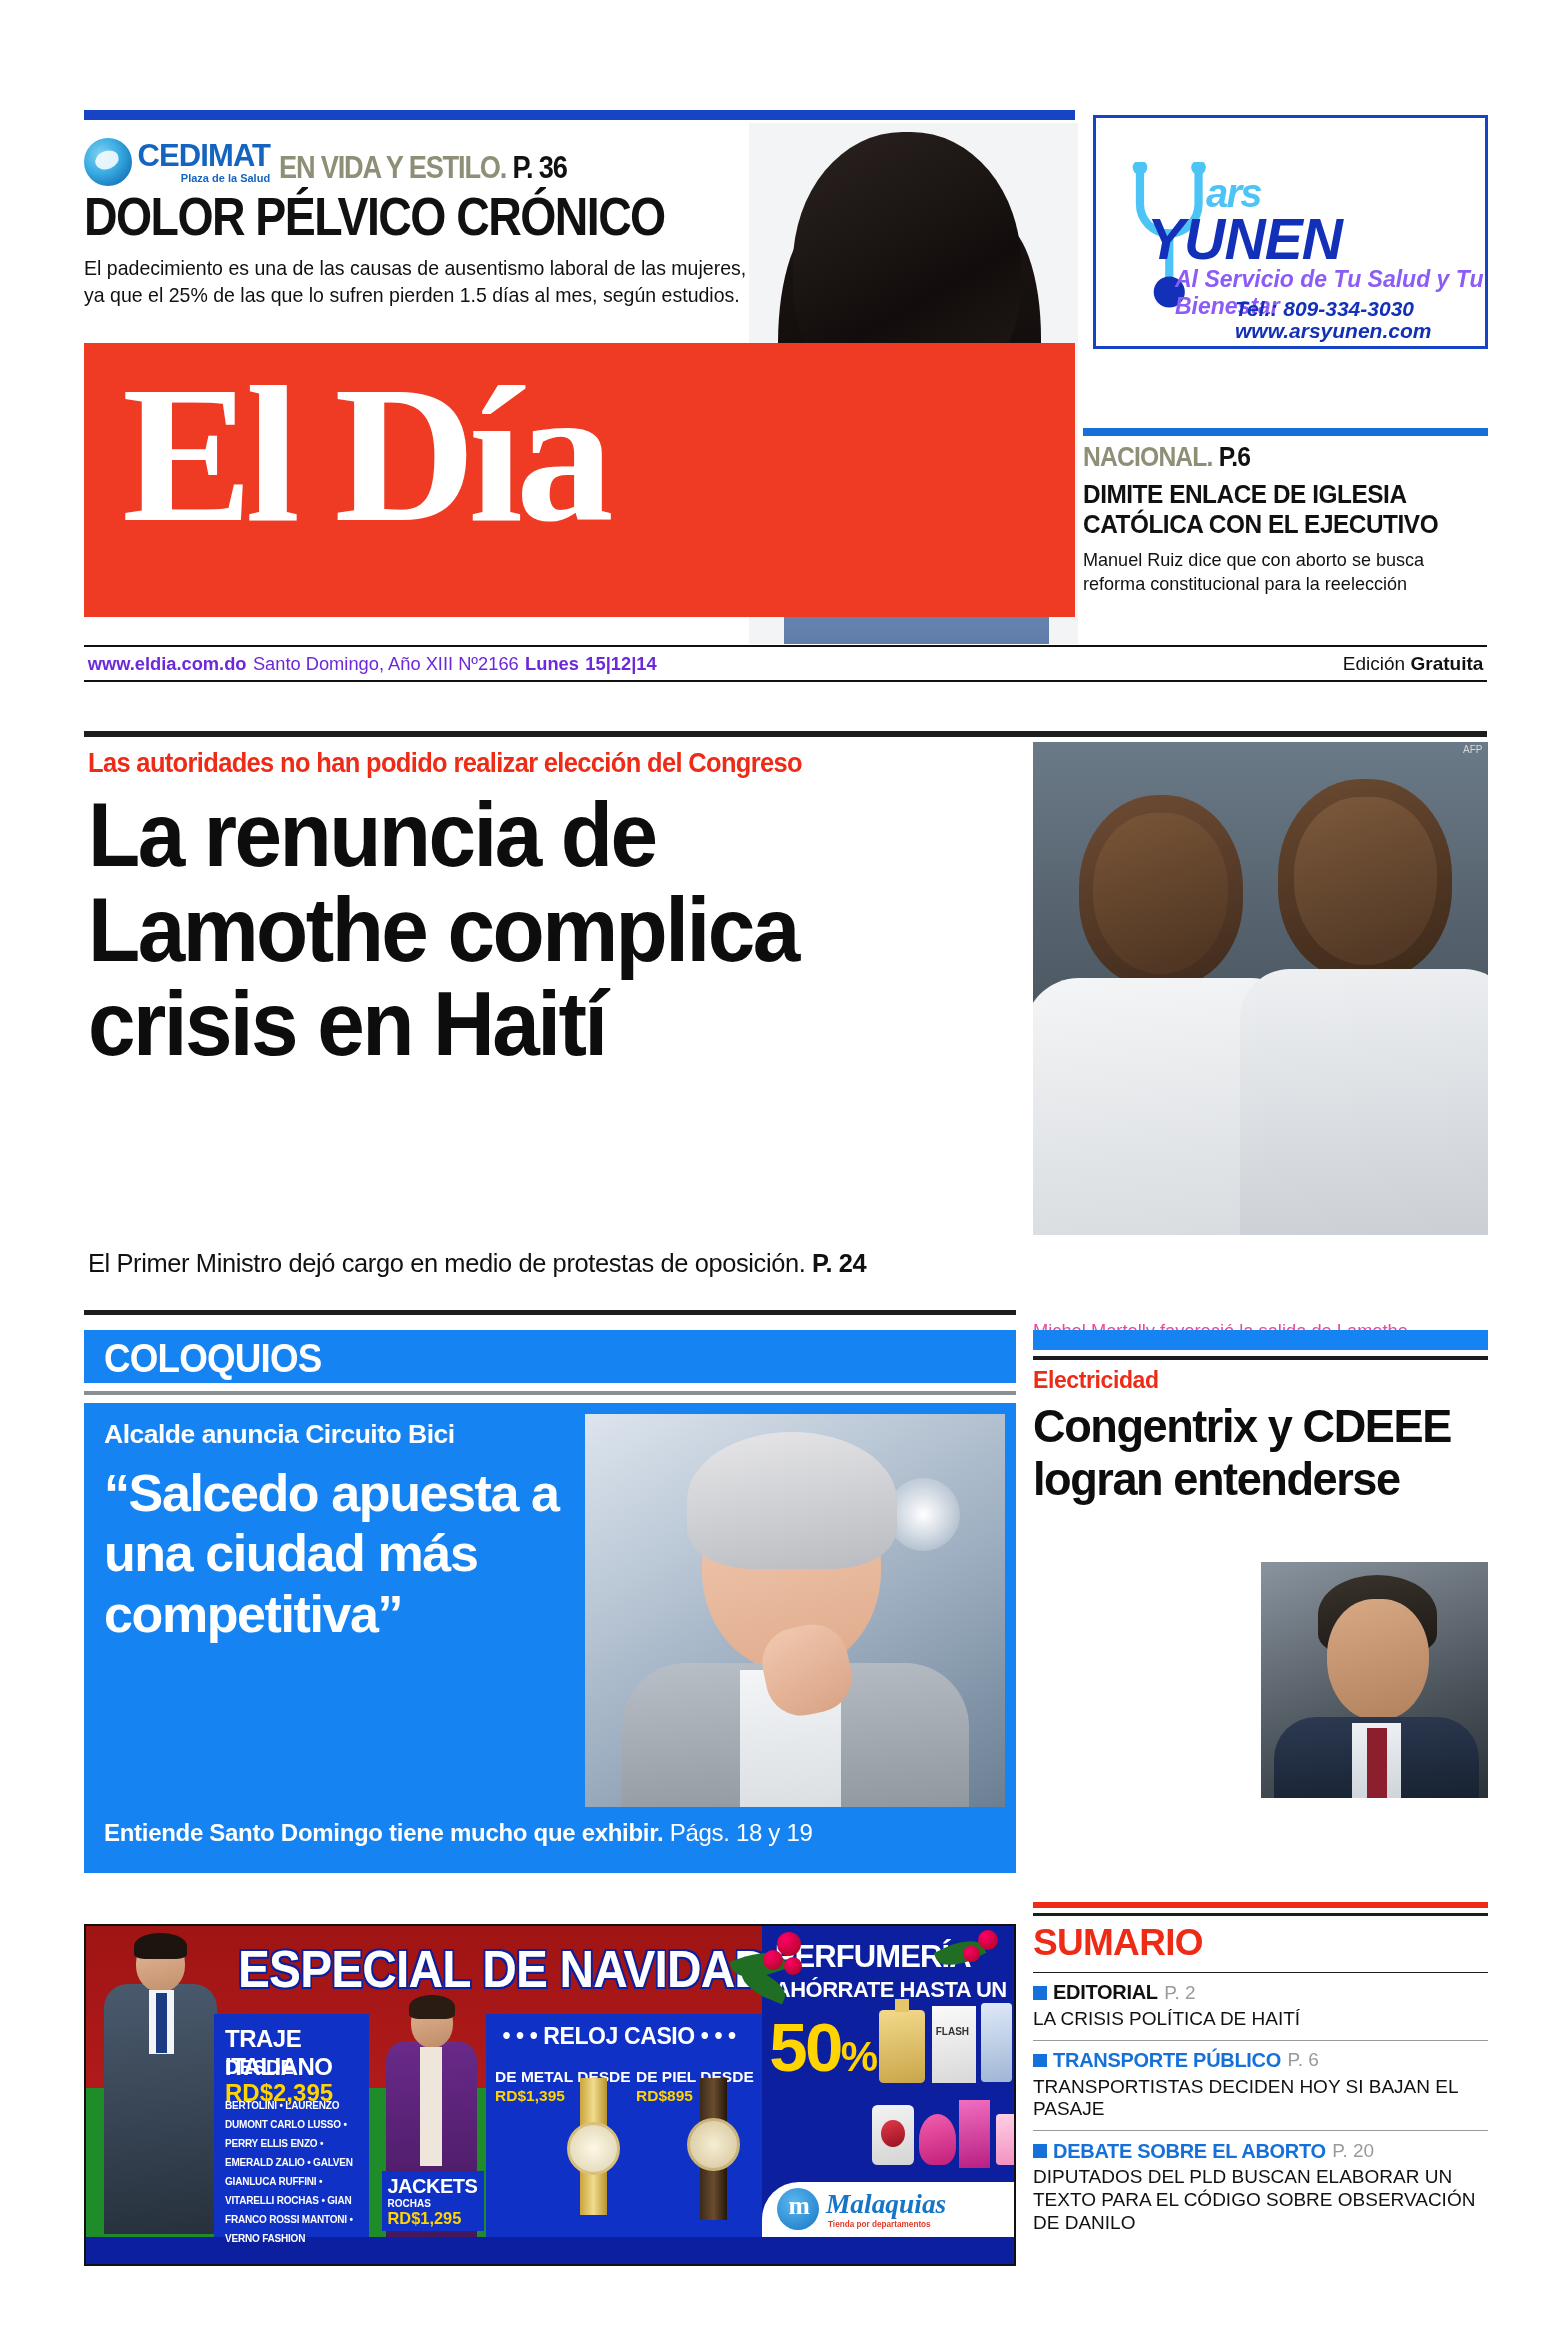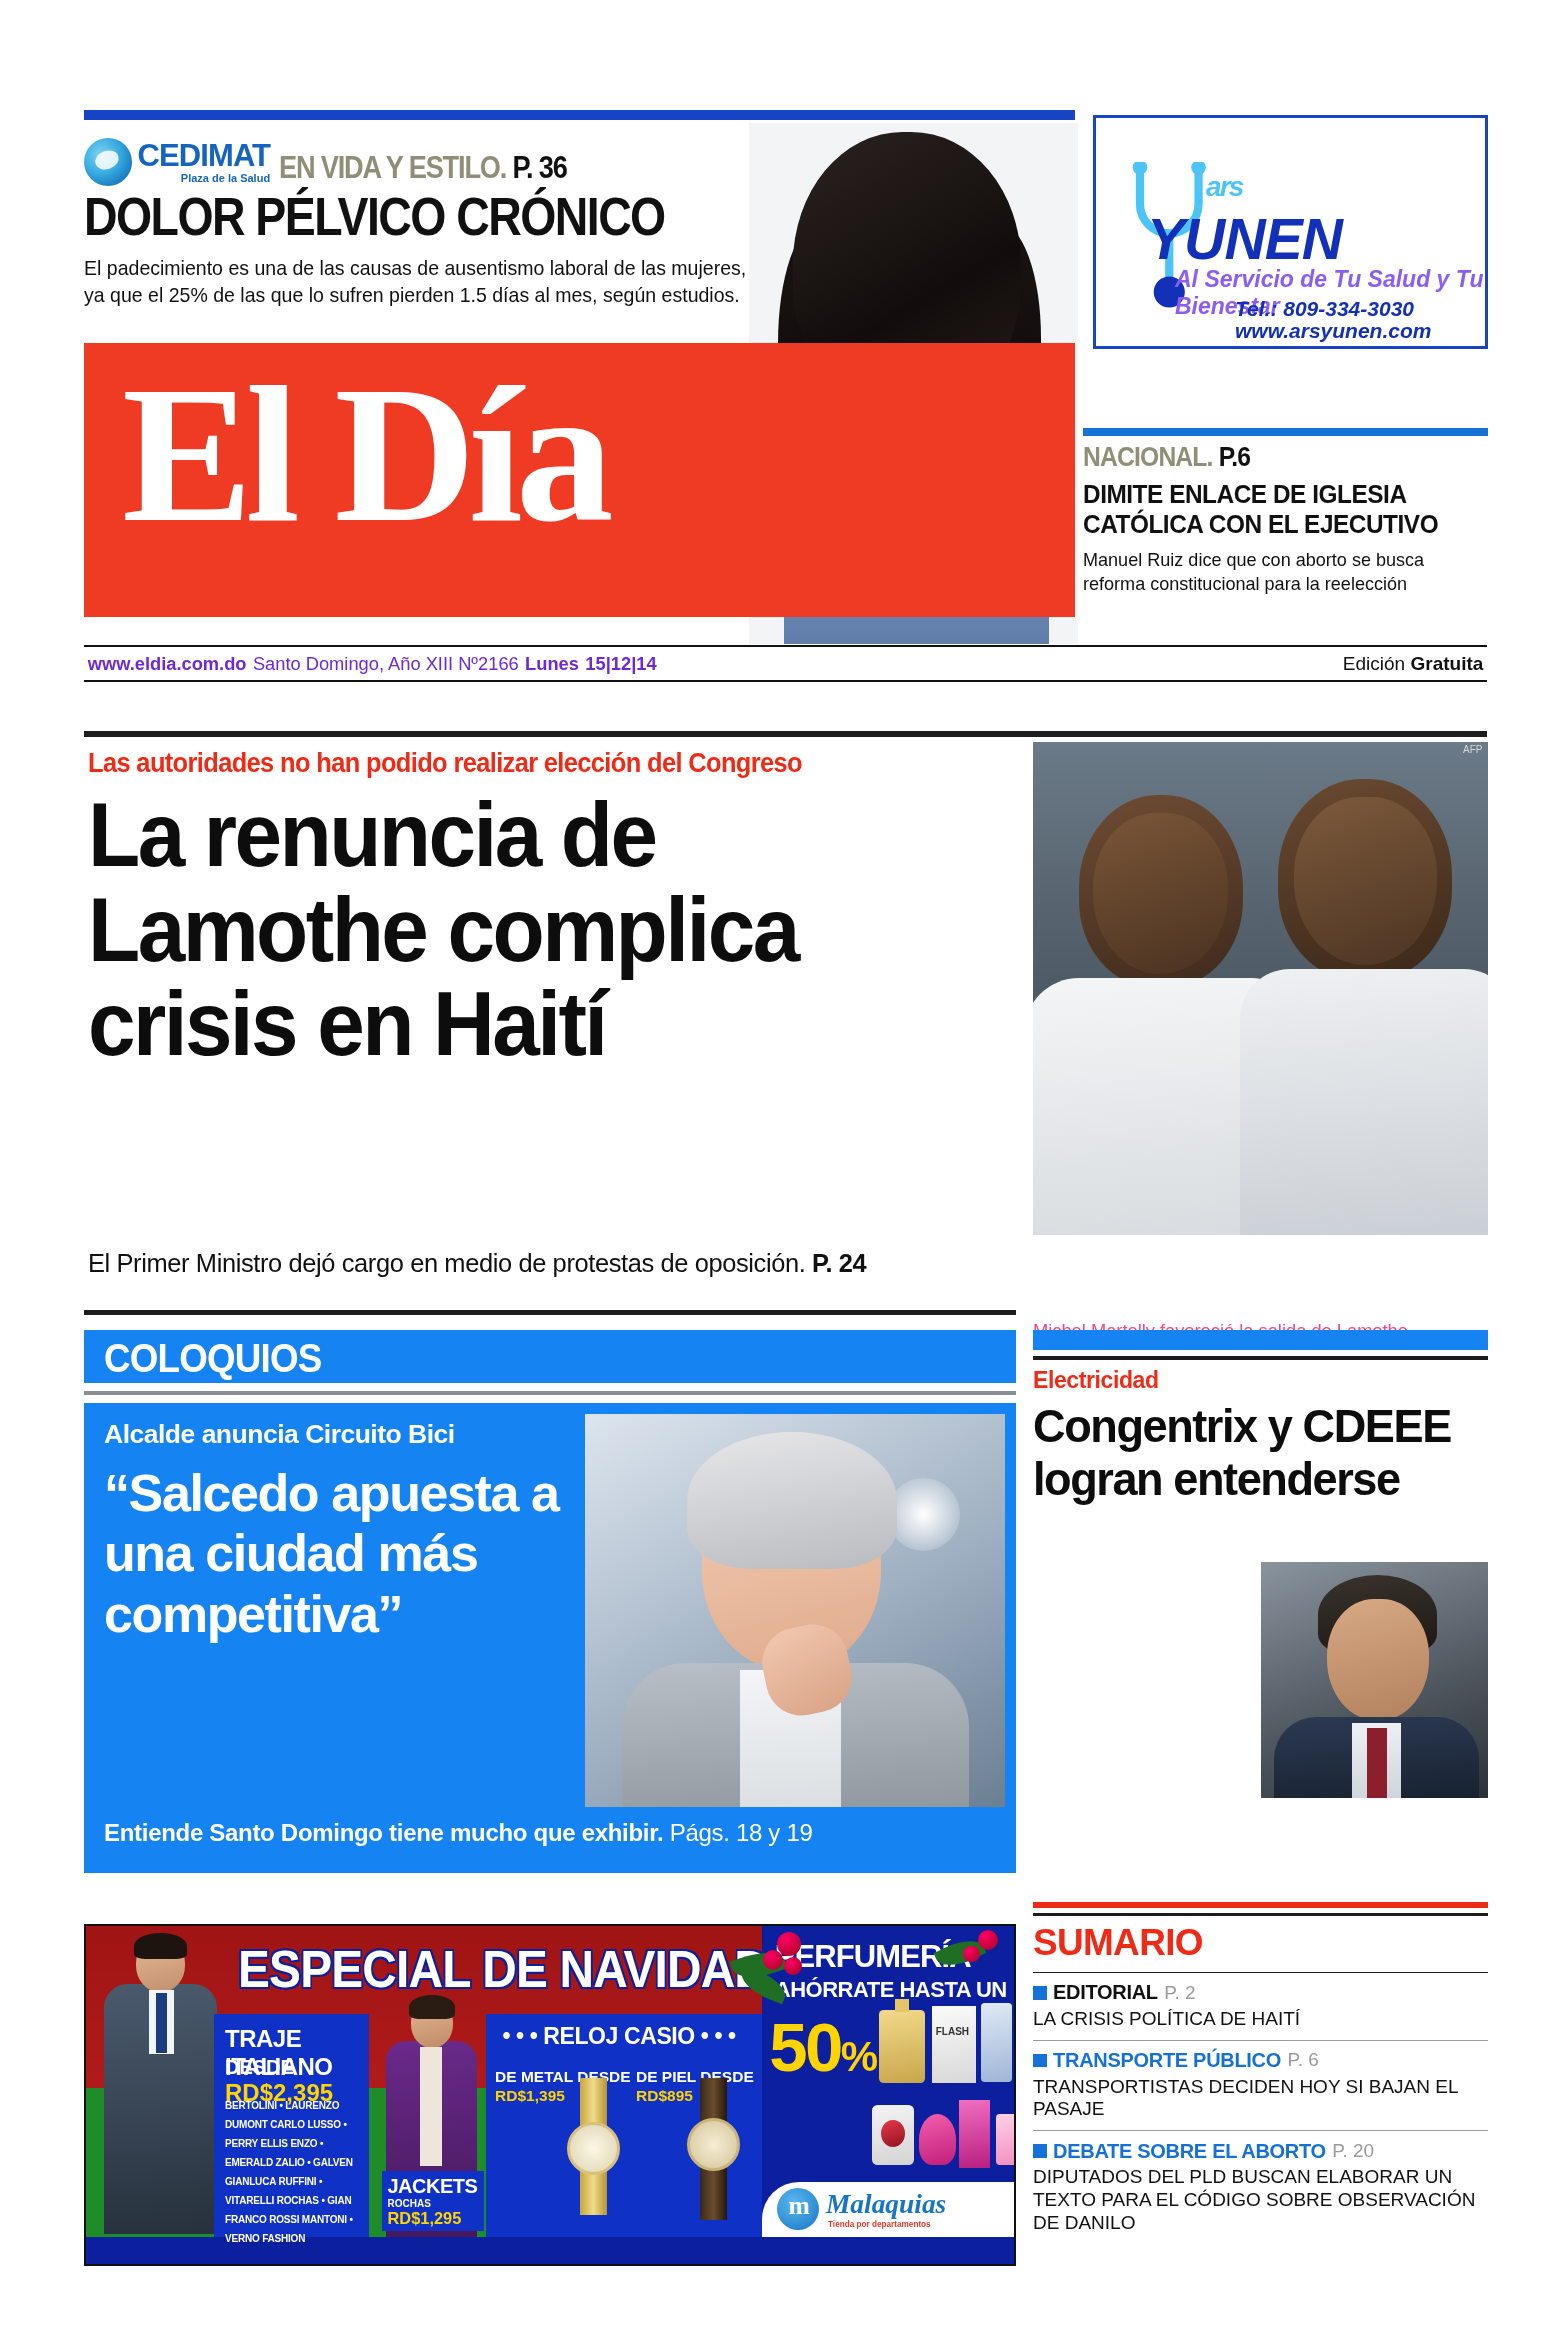--- a/index.html
+++ b/index.html
@@ -63,21 +63,21 @@
   .masthead { position:absolute; left:84px; top:343px; width:991px; height:274px; background:#ef3a24; }
   .masthead-text { position:absolute; left:38px; top:12.8px; font-size:196px; font-weight:bold; color:#ffffff;
      letter-spacing:-7.3px; font-family:"Liberation Serif", serif; line-height:1; }
 
   
   .ars-box { position:absolute; left:1093px; top:115px; width:395px; height:234px;
      border:3.7px solid #1644c4; background:#ffffff; }
   .ars-inner { position:relative; width:100%; height:100%; }
   .stetho { position:absolute; left:31px; top:44px; width:101px; height:151px; }
   .stetho svg { width:100%; height:100%; }
-  .ars-word { position:absolute; left:110px; top:53px; font-size:28px; font-weight:bold; color:#4cc4f5;
+  .ars-word { position:absolute; left:110px; top:53px; font-size:40px; font-weight:bold; color:#4cc4f5;
      font-style:italic; letter-spacing:-1.8px; font-family:"Liberation Sans", sans-serif; }
   .yunen-word { position:absolute; left:51px; top:88px; font-size:57px; font-weight:bold; color:#1230b8;
      font-style:italic; letter-spacing:-0.9px; font-family:"Liberation Sans", sans-serif; }
   .ars-tag { position:absolute; left:79px; top:148px; font-size:23px; font-style:italic; font-weight:bold;
      color:#8b5cf6; }
   .ars-tel { position:absolute; left:139px; top:179px; font-size:21px; font-weight:bold; color:#1230b8;
      font-style:italic; }
   .ars-web { position:absolute; left:139px; top:201px; font-size:21px; font-weight:bold; color:#1230b8;
      font-style:italic; }
 

